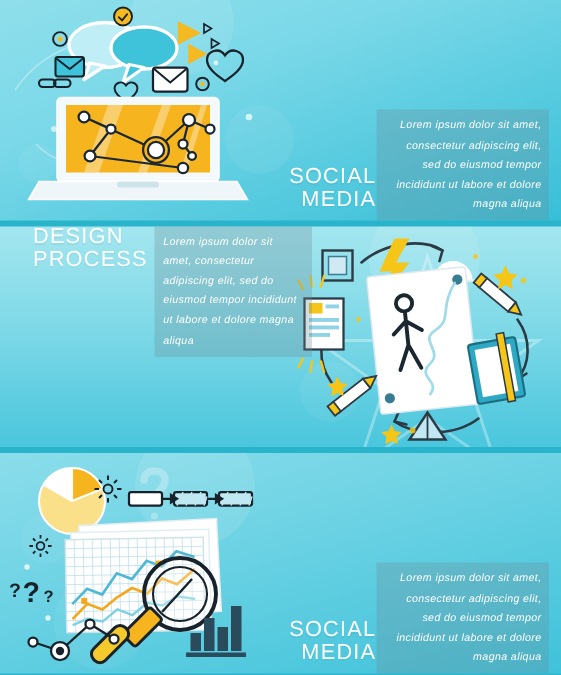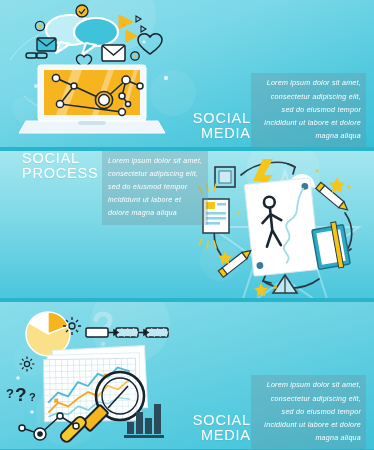--- a/index.html
+++ b/index.html
@@ -252,21 +252,21 @@
         <g fill="#f5c518" opacity=".85">
           <circle cx="150" cy="36" r="1.8"></circle>
           <circle cx="40" cy="62" r="1.6"></circle>
           <circle cx="76" cy="136" r="2"></circle>
           <circle cx="118" cy="20" r="1.6"></circle>
         </g>
       </svg>
     </div>
 
     <div class="txtcol txt-left">
-      <div class="ttl">SOCIAL PROCESS</div>
+      <div class="ttl">DESIGN PROCESS</div>
       <div class="body l">Lorem ipsum dolor sit amet, consectetur adipiscing elit, sed do eiusmod tempor incididunt ut labore et dolore magna aliqua</div>
     </div>
   </section>
 
   <div class="gap"></div>
 
   <section class="banner b3">
     <div class="ghost" style="width:80px;height:80px;left:90px;top:-18px;"></div>
     <div class="ghost" style="width:62px;height:62px;left:36px;top:82px;opacity:.55;"></div>
     <div class="ghost" style="width:34px;height:34px;left:14px;top:40px;opacity:.45;"></div>

